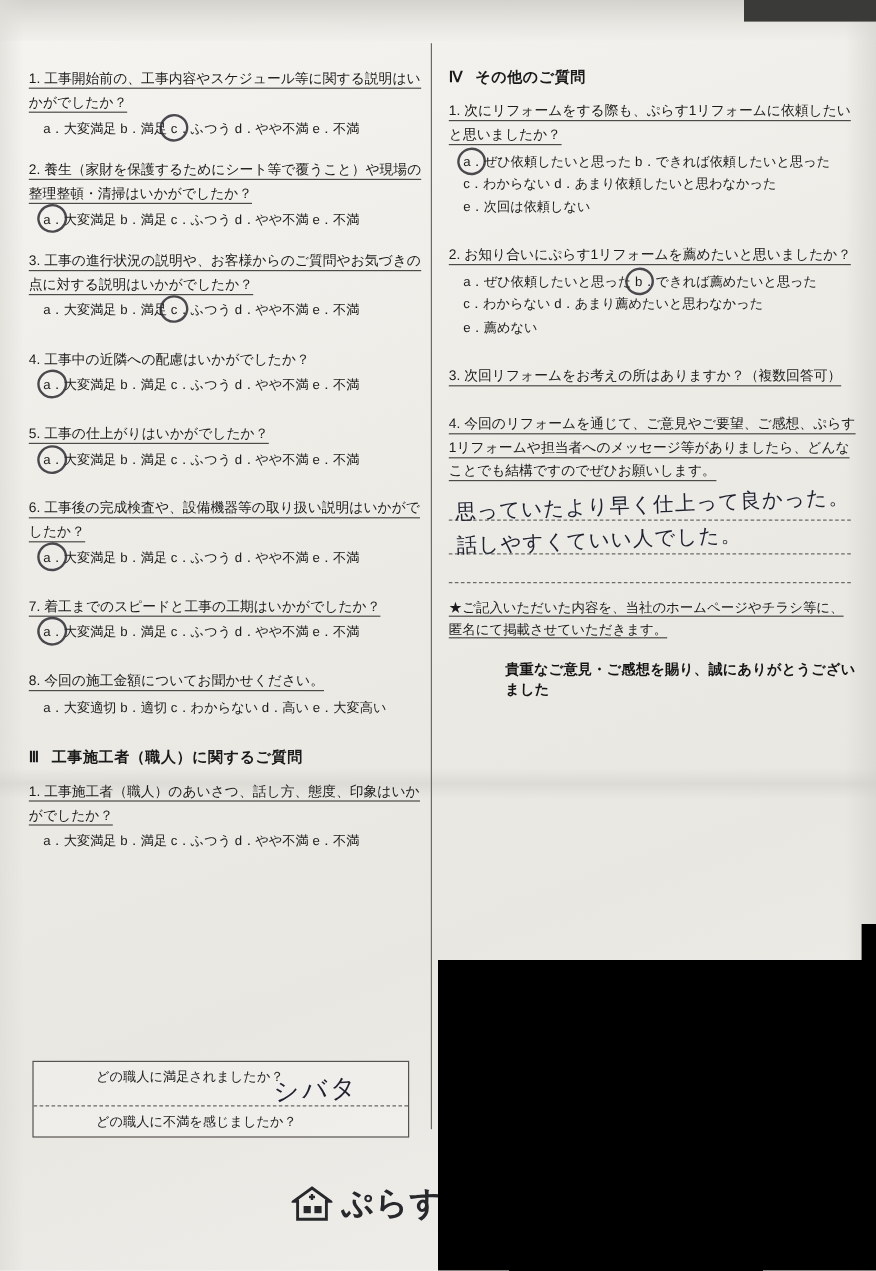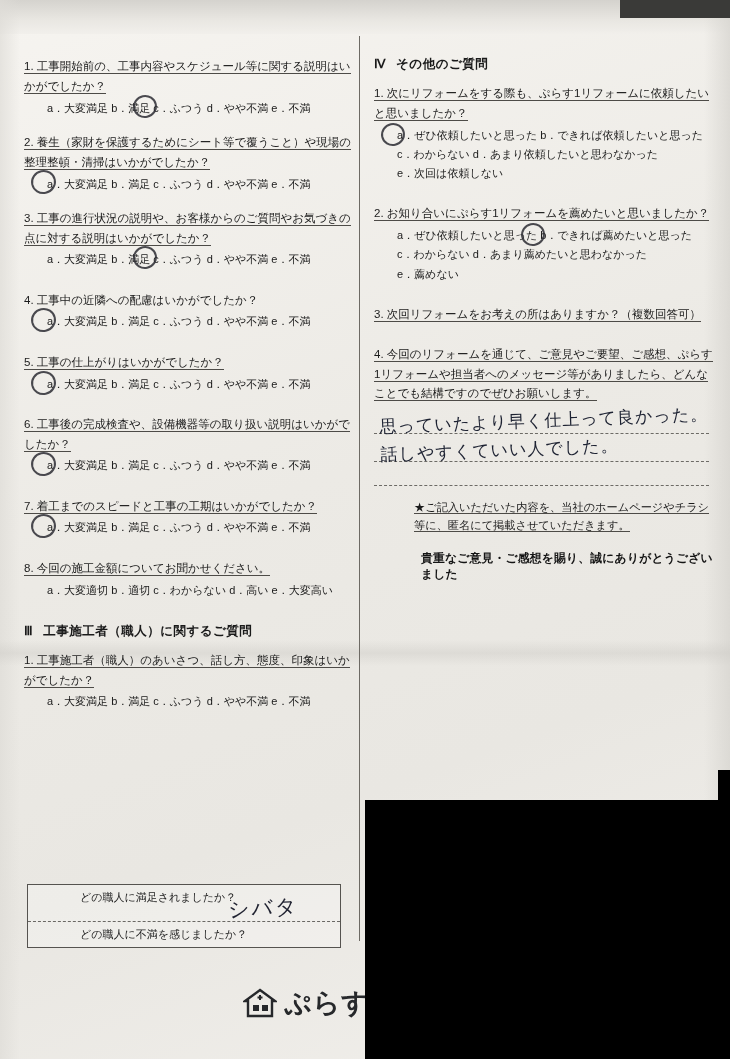--- a/index.html
+++ b/index.html
@@ -87,21 +87,21 @@
     padding-bottom: 1px;
   }
   .q-text.no-ul { border-bottom: none; }
   .opts {
     font-size: 11px;
     line-height: 1.75;
     color: #1b1b1b;
     margin: 3px 0 0 12px;
     position: relative;
   }
-  .opts .opt { white-space: nowrap; margin-left: 11px; }
+  .opts .opt { white-space: nowrap; }
   .opt-row { position: relative; }
   .spacer-sm { height: 5px; }
   .spacer-md { height: 11px; }
 
   
   .circle-mark {
     position: absolute;
     border: 2px solid #2b2b33;
     border-radius: 50%;
     transform: rotate(-12deg);
@@ -169,21 +169,20 @@
   .note-star {
     font-size: 11.2px;
     line-height: 1.6;
     color: #1b1b1b;
     margin-top: 12px;
   }
   .note-star .ul {
     border-bottom: 1px solid #4d4b47;
     display: inline;
     box-decoration-break: clone;
-    margin-left: 40px;
     -webkit-box-decoration-break: clone;
   }
   .thanks {
     margin-top: 16px;
     font-size: 11.8px;
     font-weight: bold;
     color: #141414;
     letter-spacing: .2px;
     margin-left: 47px;
   }

